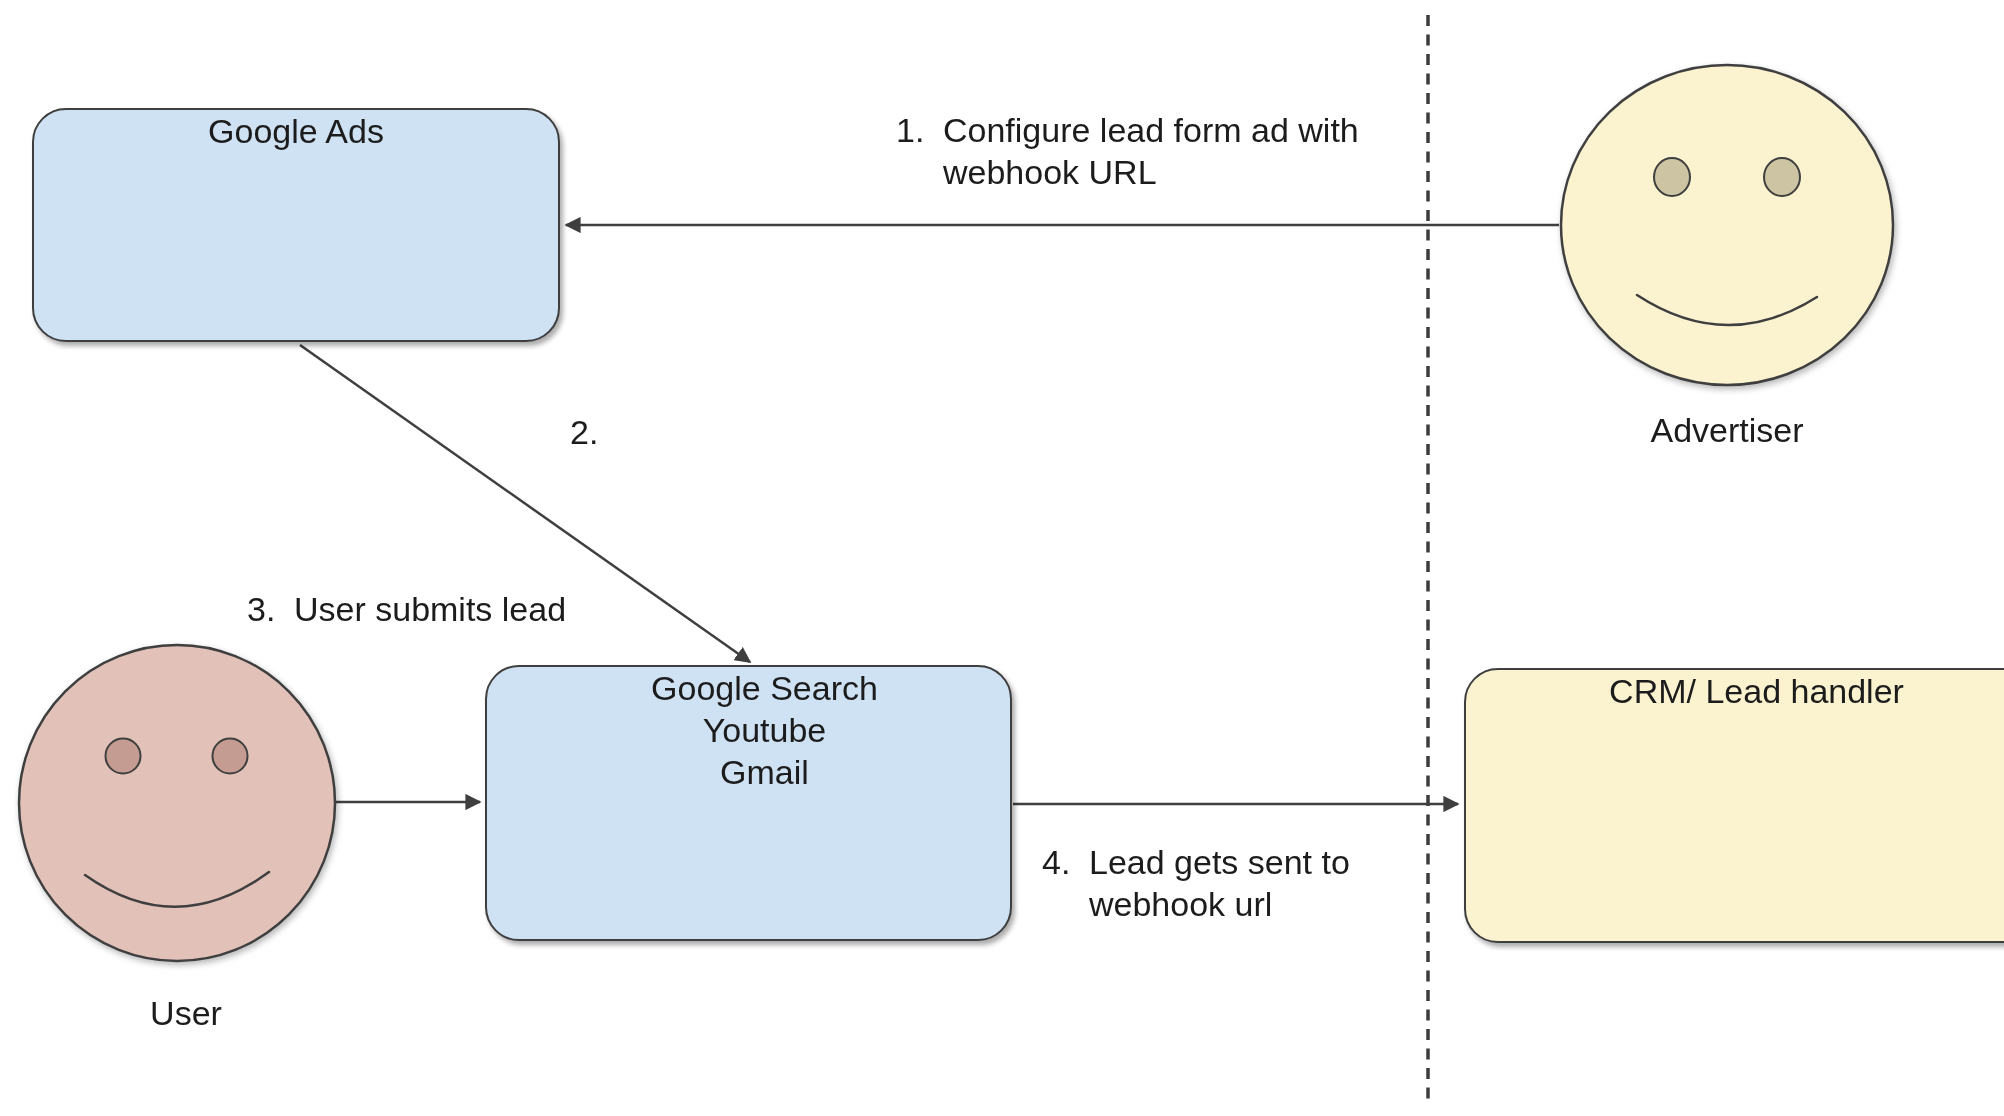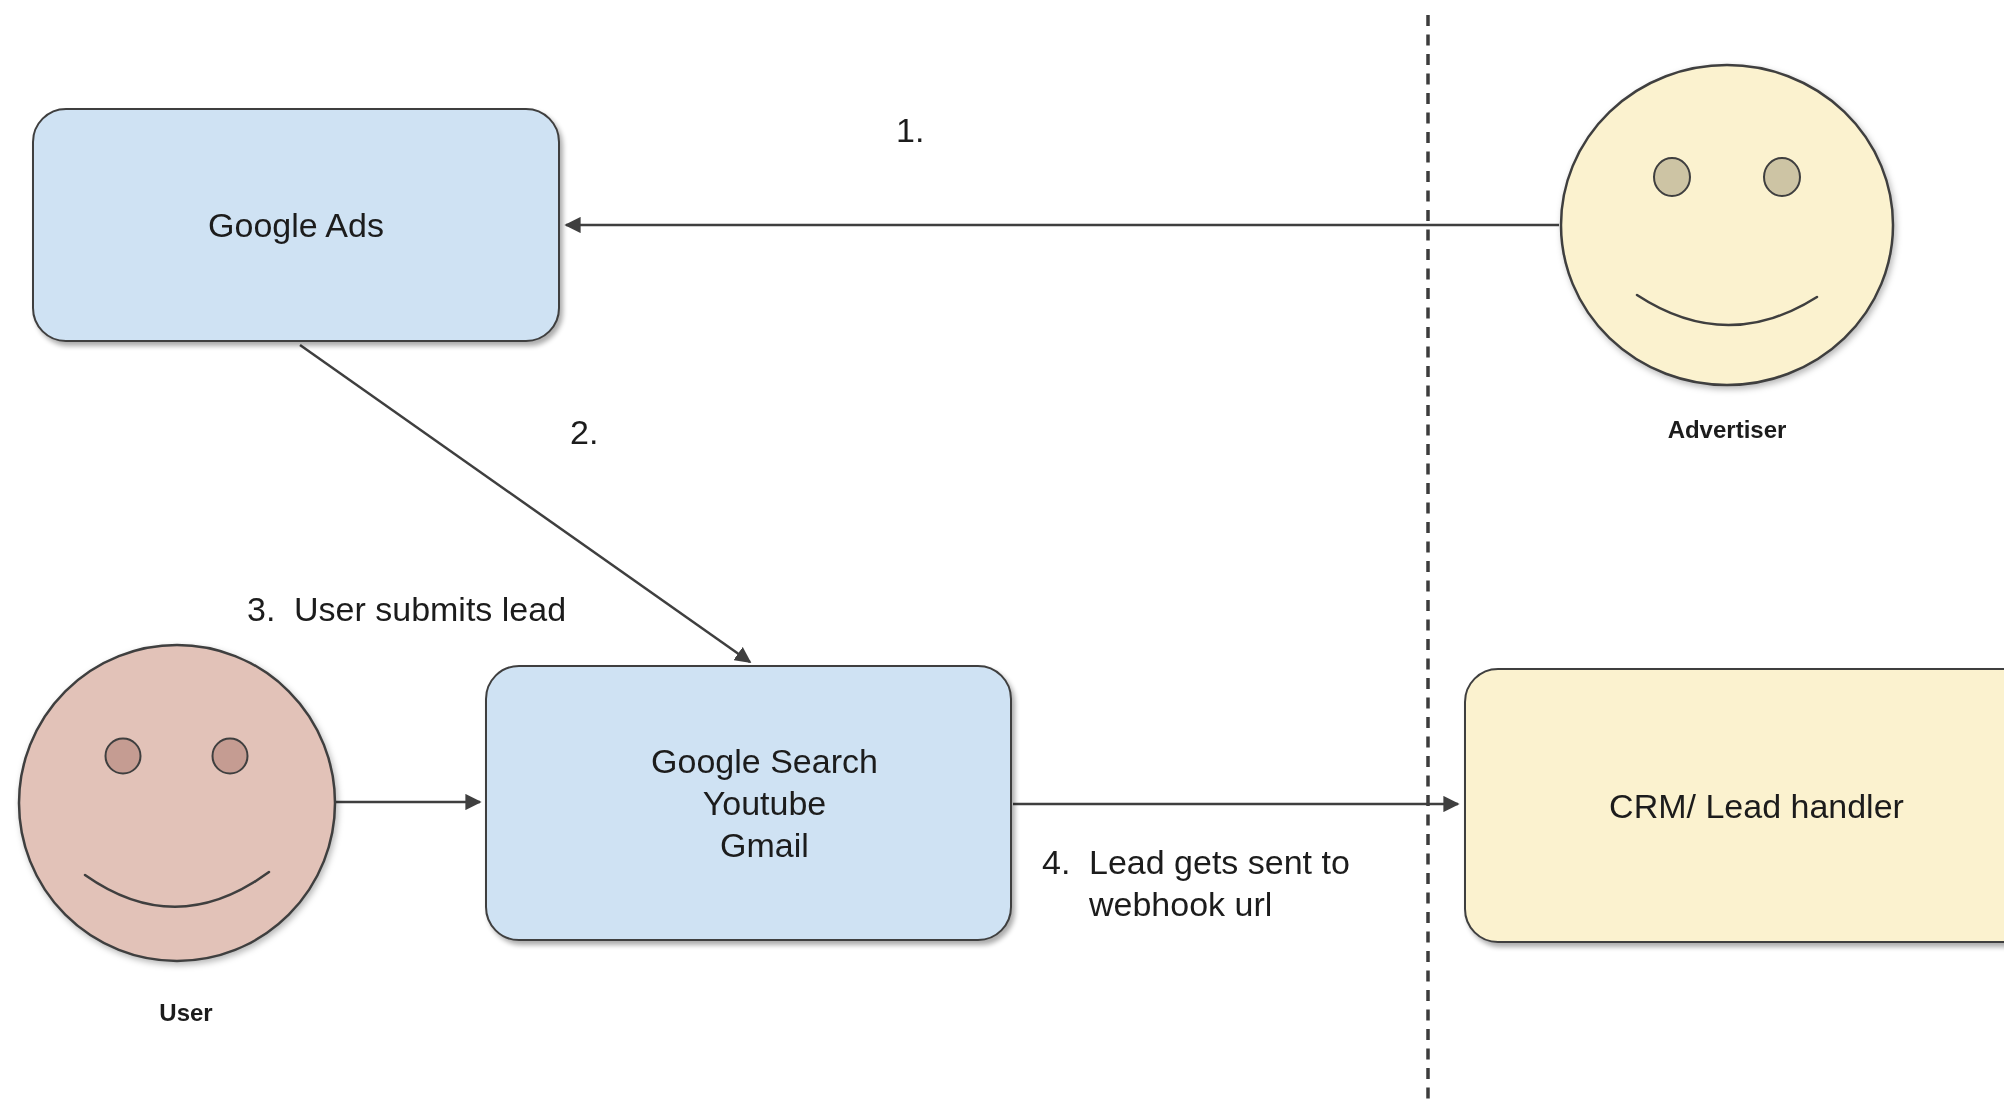--- a/index.html
+++ b/index.html
@@ -9,39 +9,39 @@
     background:#ffffff;
     font-family:"Liberation Sans",sans-serif;
     color:var(--text,#1c1c1c);
     overflow:hidden;
   }
   .node{
     position:absolute;
     border:2.5px solid var(--stroke,#3f3f3f);
     border-radius:34px;
     box-shadow:3px 4px 5px rgba(0,0,0,0.33);
-    display:flex;align-items:center;justify-content:center;
+    display:flex;align-items:flex-start;justify-content:center;
     text-align:center;
     font-size:34px;line-height:42px;
     white-space:pre-line;
     box-sizing:border-box;
   }
   .node.blue{background:var(--node-blue,#cfe2f3);}
   .node.yellow{background:var(--node-yellow,#fbf2cf);}
   #node-google-ads{left:32px;top:108px;width:528px;height:234px;}
   #node-google-surfaces{left:485px;top:665px;width:527px;height:276px;padding-left:32px;}
   #node-crm{left:1464px;top:668px;width:585px;height:275px;}
 
   .face-svg{position:absolute;filter:drop-shadow(2px 3px 3px rgba(0,0,0,0.28));}
   #advertiser-face{left:1557px;top:61px;}
   #user-face{left:5px;top:641px;}
 
   .actor-label{
     position:absolute;
-    font-size:24px;font-weight:bold;line-height:42px;
+    font-size:34px;font-weight:normal;line-height:42px;
     text-align:center;
   }
   #advertiser-label{left:1557px;top:409px;width:340px;}
   #user-label{left:14px;top:992px;width:344px;}
 
   .step{
     position:absolute;
     display:flex;
     font-size:34px;line-height:42px;
   }
@@ -97,20 +97,22 @@
   <svg id="user-face" class="face-svg" width="344" height="326" viewBox="0 0 344 326">
     <circle cx="172" cy="162" r="158" fill="#e2c2b8" stroke="#3f3f3f" stroke-width="2.5"></circle>
     <circle cx="118" cy="115" r="17.5" fill="#c59c92" stroke="#3f3f3f" stroke-width="2"></circle>
     <circle cx="225" cy="115" r="17.5" fill="#c59c92" stroke="#3f3f3f" stroke-width="2"></circle>
     <path d="M 80 234 Q 172 299 264 231" fill="none" stroke="#3f3f3f" stroke-width="2.5" stroke-linecap="round"></path>
   </svg>
   <div id="user-label" class="actor-label">User</div>
 
   <div id="step-1" class="step">
     <span class="num">1.</span>
+    <span class="txt">Configure lead form ad with
+webhook URL</span>
   </div>
   <div id="step-2" class="step">
     <span class="num">2.</span>
   </div>
   <div id="step-3" class="step">
     <span class="num">3.</span>
     <span class="txt">User submits lead</span>
   </div>
   <div id="step-4" class="step">
     <span class="num">4.</span>

